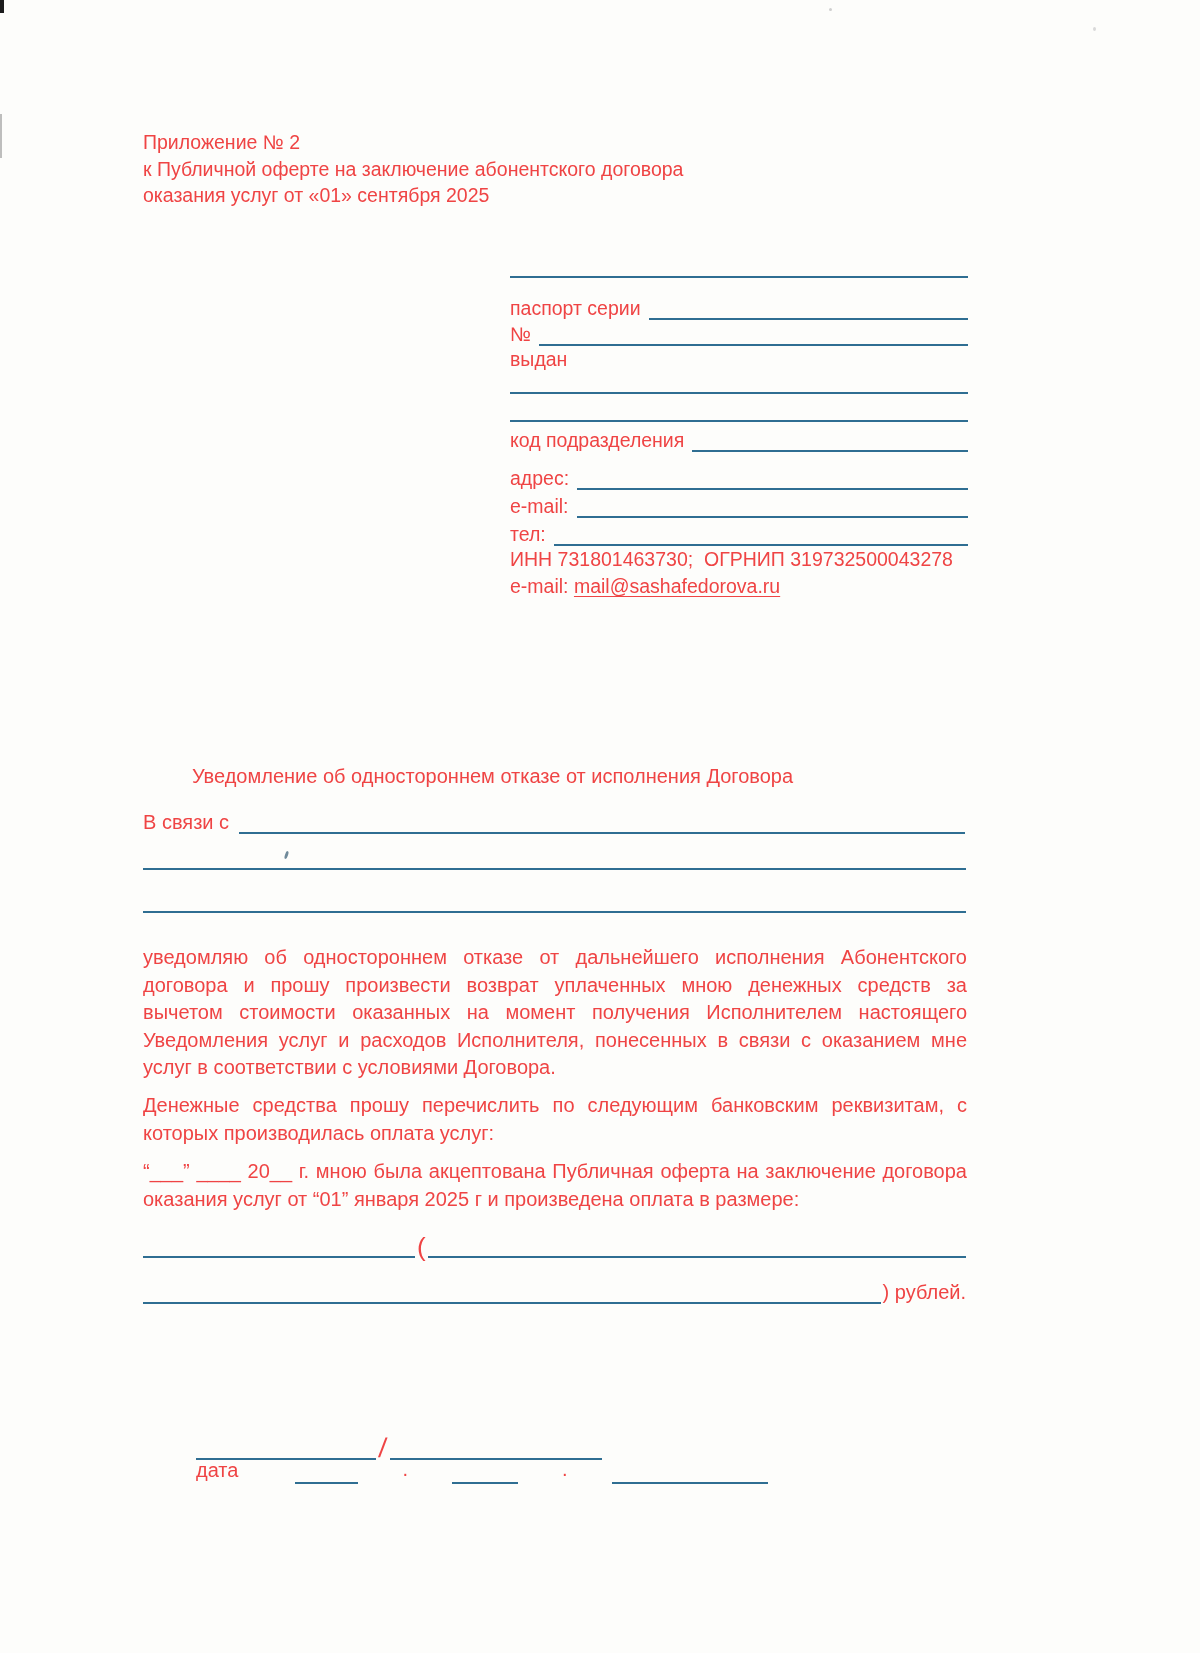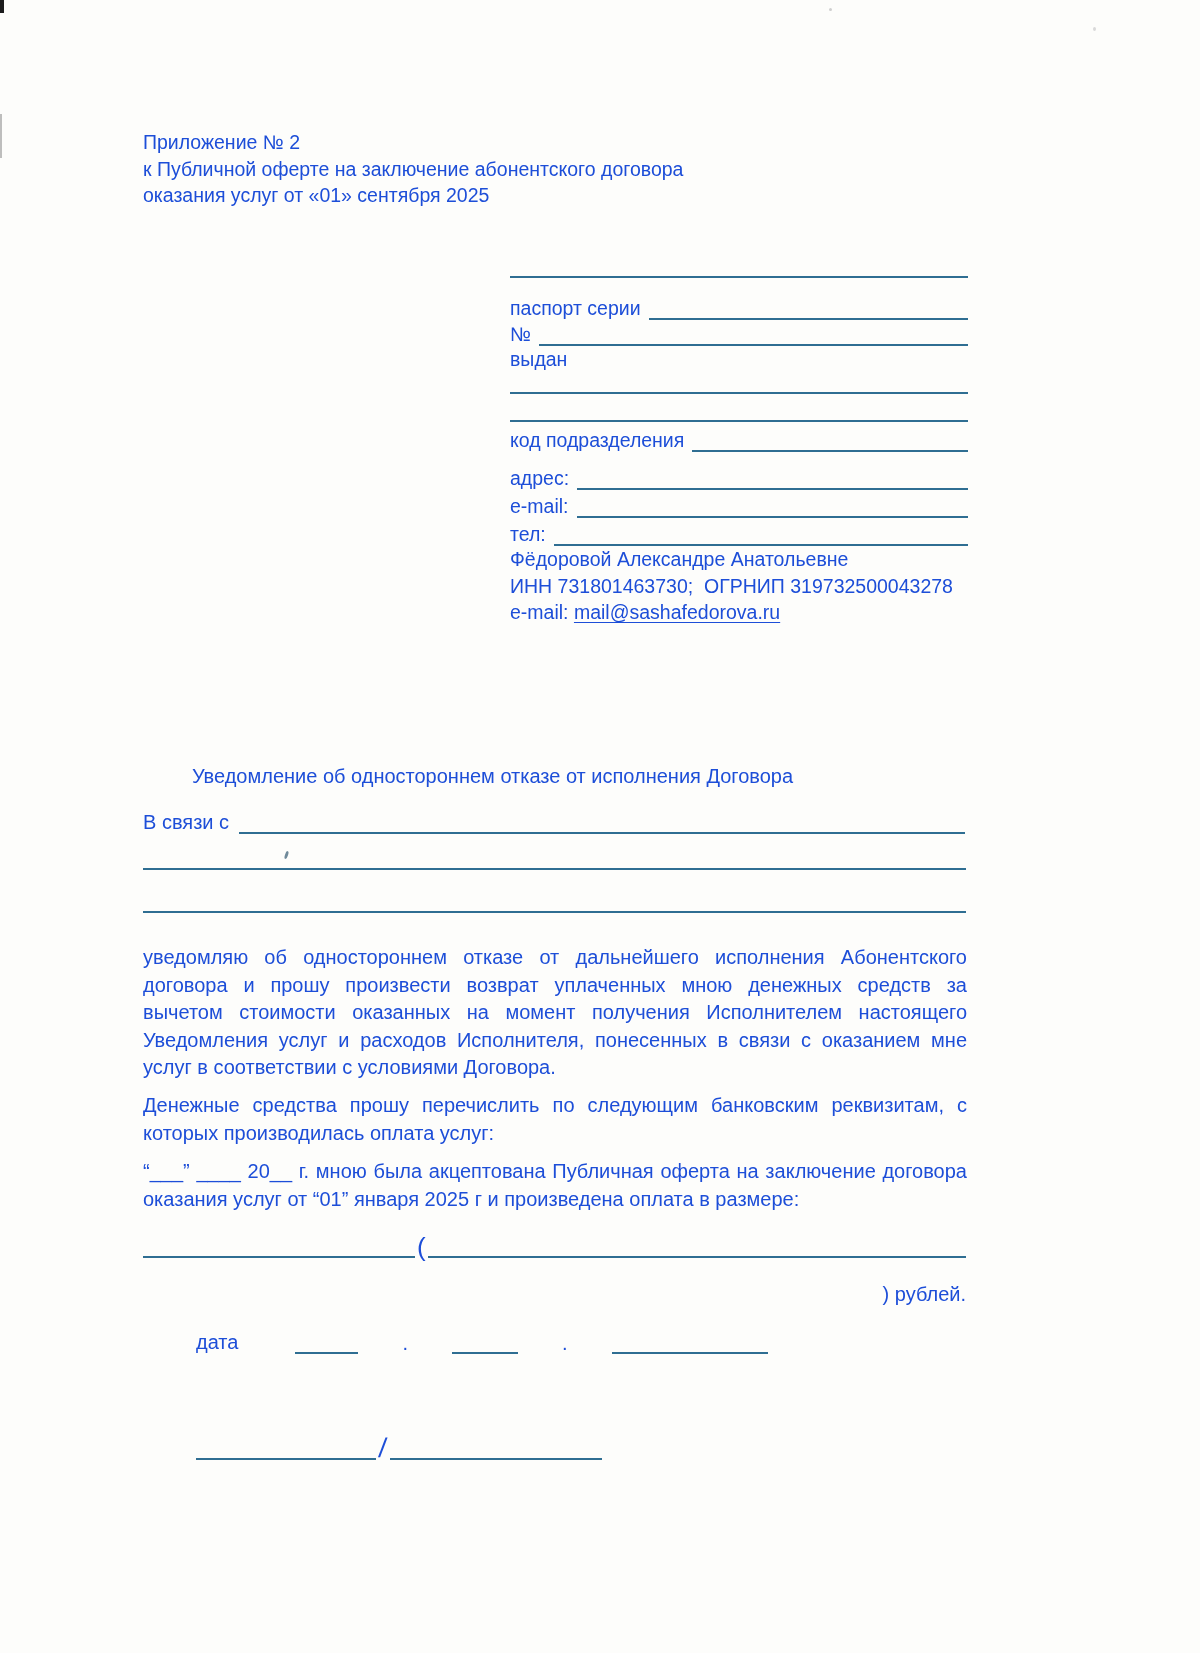--- a/index.html
+++ b/index.html
@@ -1,20 +1,20 @@
 <!DOCTYPE html>
 <html><head>
 <meta charset="utf-8">
 <style>
   html,body {margin:0; padding:0; background:#ffffff;}
   .page {
     position:relative; width:1200px; height:1653px;
     background:#fdfdfb; overflow:hidden;
     font-family:"Liberation Sans","DejaVu Sans",sans-serif;
-    color:#1d4ed8; font-size:20px;
+    color:#ef4444; font-size:20px;
   }
   
   .corner-mark {position:absolute; left:0; top:0; width:4px; height:13px; background:#1c1c1c;}
   .edge-smudge {position:absolute; left:0; top:114px; width:2px; height:44px; background:#8a8a8a; opacity:.55;}
   .speck1 {position:absolute; left:829px; top:8px; width:3px; height:3px; background:#cfcfcf; border-radius:50%;}
   .speck2 {position:absolute; left:1093px; top:27px; width:3px; height:4px; background:#d9d9d9; border-radius:50%;}
   .comma-artifact {position:absolute; left:285px; top:851px; width:3px; height:8px; background:#4c6d82; border-radius:45%; transform:rotate(18deg); opacity:.8;}
 
   .doc-header {position:absolute; left:143px; top:129px; line-height:26.5px; font-size:19.5px;}
 
@@ -41,25 +41,25 @@
   .para1 {top:944px;}
   .para2 {top:1092px;}
   .para3 {top:1158px;}
   .jline {text-align:justify; text-align-last:justify;}
   .lline {text-align:left;}
 
   .amount-row1 {position:absolute; left:143px; top:1234px; width:823px; display:flex; align-items:flex-end; height:24px;}
   .amount-row1 .seg1 {width:272px; border-bottom:2px solid #2f6e92; height:24px;}
   .amount-row1 .paren {font-size:26px; line-height:22px; padding:0 2px;}
   .amount-row1 .seg2 {flex:1 1 auto; border-bottom:2px solid #2f6e92; height:24px;}
-  .amount-row2 {position:absolute; left:143px; top:1280px; width:823px; display:flex; align-items:flex-end; height:24px;flex-direction:column;}
+  .amount-row2 {position:absolute; left:143px; top:1280px; width:823px; display:flex; align-items:flex-end; height:24px;}
   .amount-row2 .seg1 {flex:1 1 auto; border-bottom:2px solid #2f6e92; height:24px;}
   .amount-row2 .tail {white-space:nowrap; padding-left:2px; line-height:24px;}
 
-  .date-row {position:absolute; left:196px; top:1330px; display:flex; align-items:flex-end; height:24px;gap:43px;}
+  .date-row {position:absolute; left:196px; top:1458px; display:flex; height:24px;gap:43px;}
   .date-row .lbl {padding-right:14px; line-height:24px;}
   .date-row .d1 {width:63px; border-bottom:2px solid #2f6e92; height:24px;}
   .date-row .d2 {width:66px; border-bottom:2px solid #2f6e92; height:24px;}
   .date-row .d3 {width:156px; border-bottom:2px solid #2f6e92; height:24px;}
   .date-row .dot {line-height:22px; padding:0 1px;}
 
   .sign-row {position:absolute; left:196px; top:1432px; display:flex; align-items:flex-end; height:28px;}
   .sign-row .s1 {width:180px; border-bottom:2px solid #2f6e92; height:24px;}
   .sign-row .slash {font-size:27px; line-height:24px; padding:0 3px; transform:skewX(-6deg);}
   .sign-row .s2 {width:212px; border-bottom:2px solid #2f6e92; height:24px;}
@@ -113,21 +113,20 @@
     <div class="frow" style="margin-top:2px;">
       <span class="lbl">e-mail:</span>
       <span class="fill"></span>
     </div>
 
     <div class="frow" style="margin-top:2px;">
       <span class="lbl">тел:</span>
       <span class="fill"></span>
     </div>
 
-    <div class="rcpt">Фёдоровой Александре Анатольевне</div>
     <div class="rcpt prewrap">ИНН 731801463730;  ОГРНИП 319732500043278</div>
     <div class="rcpt"><span>e-mail: </span><span class="email-link">mail@sashafedorova.ru</span></div>
   </section>
 
   <div class="doc-title">Уведомление об одностороннем отказе от исполнения Договора</div>
 
   <div class="reason-row">
     <span class="lbl">В связи с</span>
     <span class="fill"></span>
   </div>

